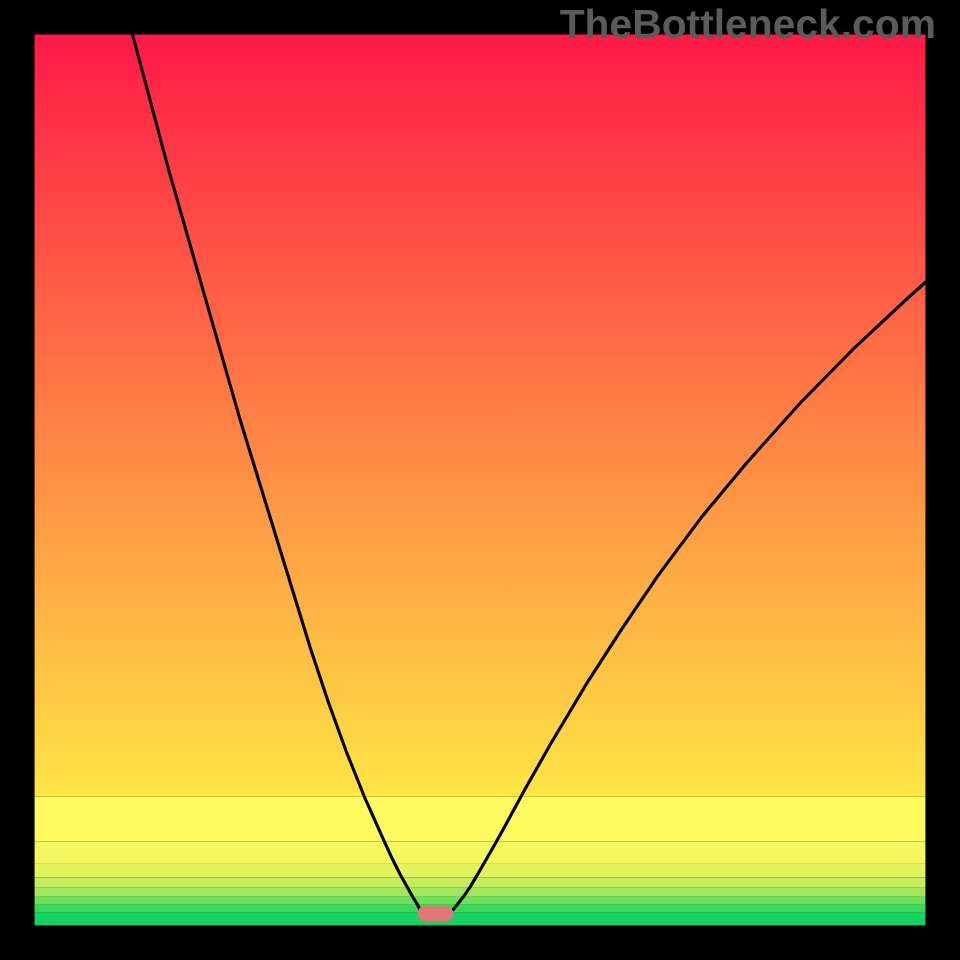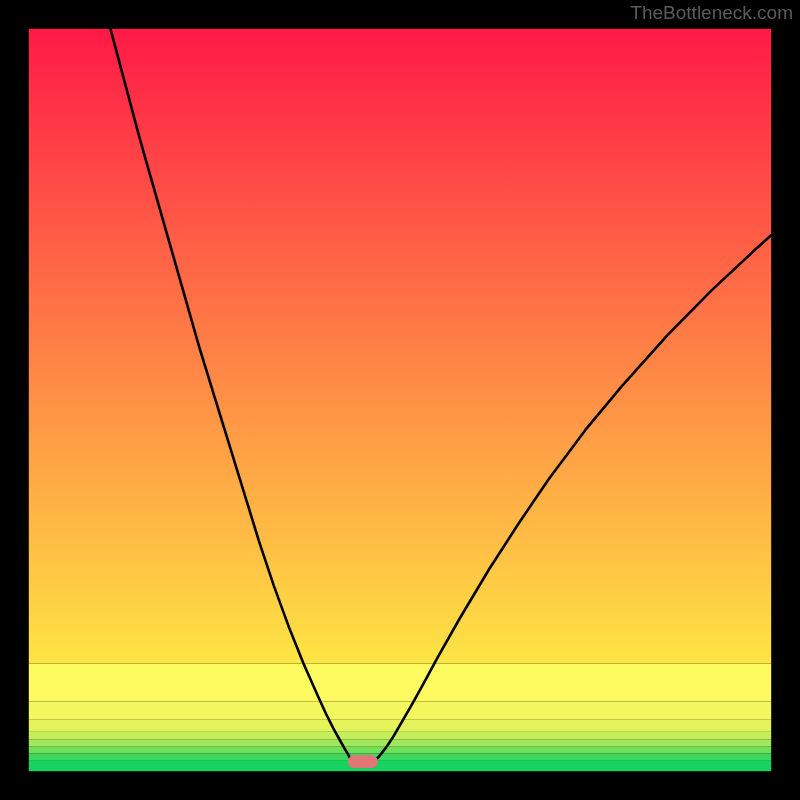--- a/index.html
+++ b/index.html
@@ -14,24 +14,24 @@
     width: 800px;
     height: 800px;
     position: relative;
   }
   svg {
     display: block;
   }
   .watermark {
     position: absolute;
     top: 2px;
-    right: 7px;
+    right: 20px;
     font-family: Arial, Helvetica, sans-serif;
-    font-size: 19px;
-    font-weight: 400;
+    font-size: 34px;
+    font-weight: 700;
     color: #5b5b5b;
     letter-spacing: 0px;
   }
 </style>
 </head>
 <body>
 
 <div class="chart-container">
   <svg id="chart-svg" width="800" height="800" viewBox="0 0 800 800">
       <defs>

